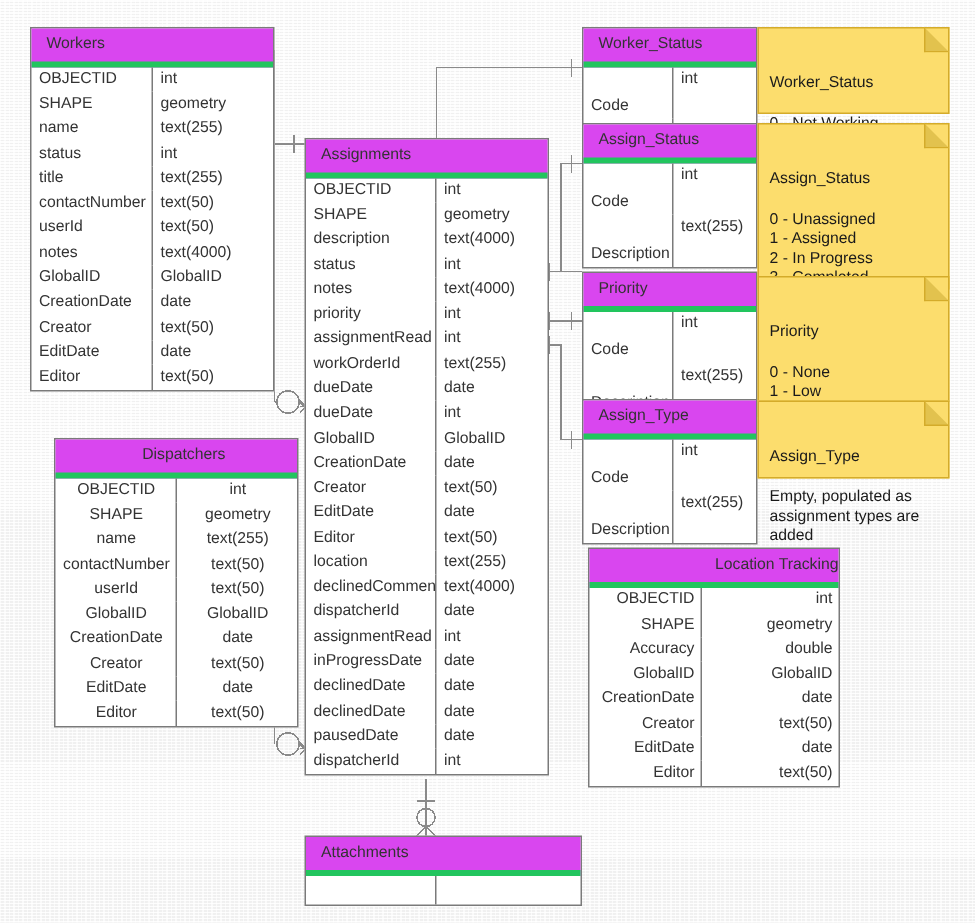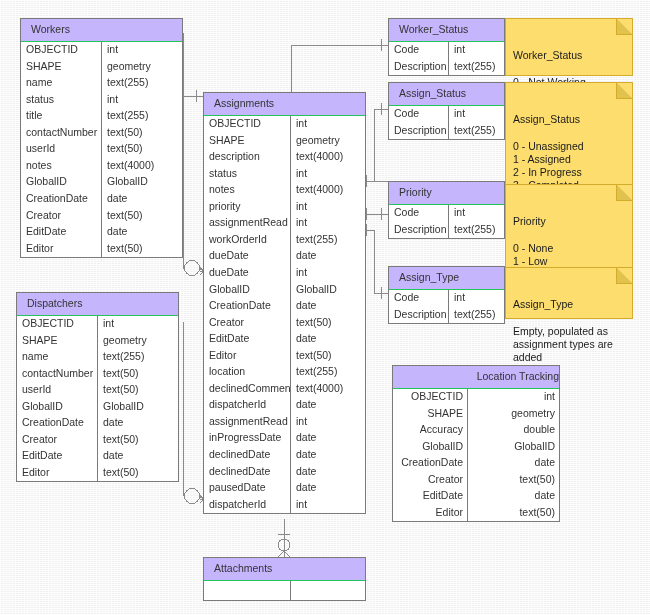--- a/index.html
+++ b/index.html
@@ -25,22 +25,22 @@
   .entity{
     position:absolute;
     background:#ffffff;
     border:1px solid #7a7a7a;
     box-sizing:border-box;
     box-shadow:0 0 0 0 rgba(0,0,0,0);
   }
   .entity .title{
     font-size:10.5px;color:#333;
     padding:5px 0 5px 10px;
-    border-bottom:1px solid #22c55e;
-    background:#c4b5fd;
+    border-bottom:4px solid #22c55e;
+    background:#d946ef;
     line-height:1.1;
     white-space:nowrap;
   }
   .rows{display:block;}
   .row{
     display:flex;
     font-size:10.5px;color:#333;
     line-height:1.1;
     min-height:16px;
   }
@@ -57,21 +57,21 @@
     white-space:nowrap;
     overflow:hidden;
     flex:1 1 auto;
   }
   .row.empty{min-height:19px;}
 
   
   .w-workers .fname{width:80px;}
   .w-dispatch .fname{width:80px;}
   .w-assign .fname{width:86px;}
-  .w-lookup .fname{width:59px;}
+  .w-lookup .fname{width:59px;margin-top:18px;}
   .w-loc .fname{width:74px;}
 
   
   .note{
     position:absolute;
     background:#fcdd6d;
     border:1px solid #d4ab2a;
     box-sizing:border-box;
     font-size:10.5px;
     color:#1a1a1a;
@@ -191,21 +191,21 @@
           <div class="fname">EditDate</div>
           <div class="ftype">date</div>
         </div>
         <div class="row">
           <div class="fname">Editor</div>
           <div class="ftype">text(50)</div>
         </div>
       </div>
   </div>
 
-  <div class="entity w-dispatch" style="left:16px;top:292px;width:163px;">
+  <div class="entity w-dispatch" style="left:36px;top:292px;width:163px;text-align:center;">
     <div class="title">Dispatchers</div>
     <div class="rows">
         <div class="row">
           <div class="fname">OBJECTID</div>
           <div class="ftype">int</div>
         </div>
         <div class="row">
           <div class="fname">SHAPE</div>
           <div class="ftype">geometry</div>
         </div>
@@ -433,21 +433,21 @@
           <div class="fname">EditDate</div>
           <div class="ftype">date</div>
         </div>
         <div class="row">
           <div class="fname">Editor</div>
           <div class="ftype">text(50)</div>
         </div>
       </div>
   </div>
 
-  <div class="entity w-assign" style="left:203px;top:557px;width:163px;">
+  <div class="entity w-assign" style="left:203px;top:557px;width:185px;">
     <div class="title">Attachments</div>
     <div class="rows">
         <div class="row empty">
           <div class="fname">&nbsp;</div>
           <div class="ftype">&nbsp;</div>
         </div>
       </div>
   </div>
 
   <div class="note" style="left:505px;top:18px;width:128px;height:58px;">

